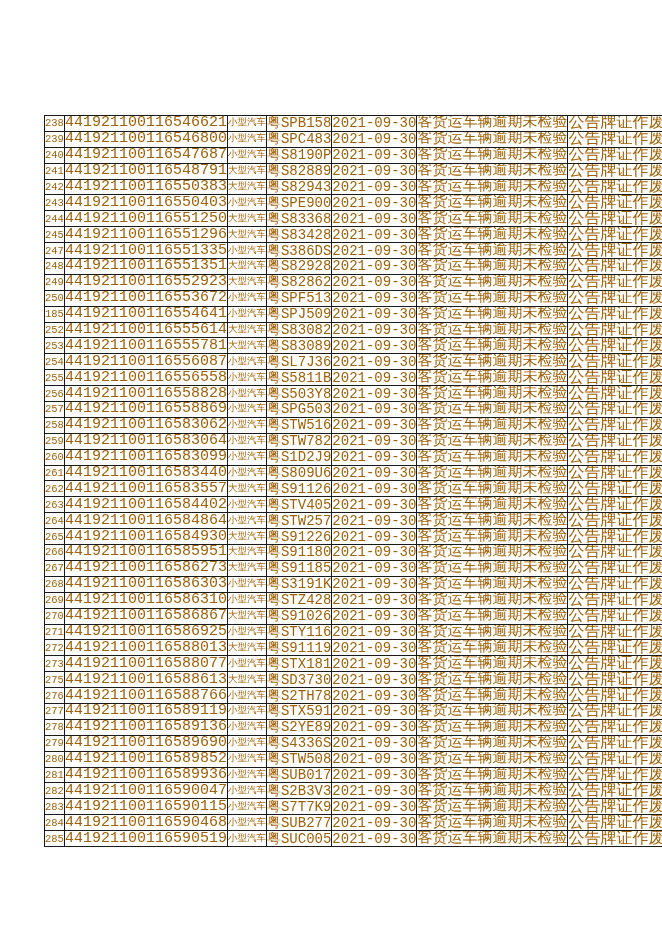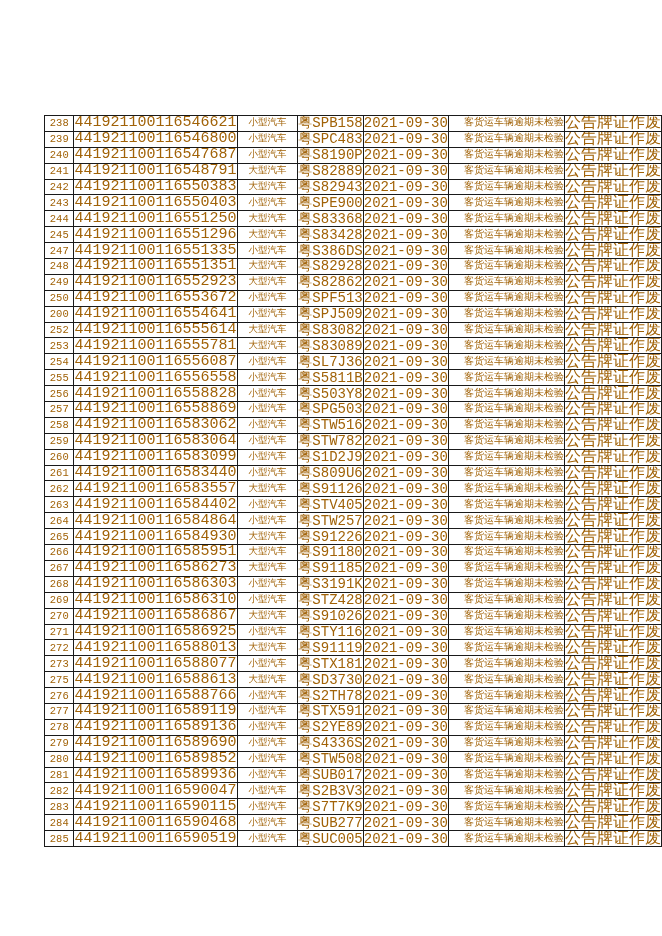--- a/index.html
+++ b/index.html
@@ -23,21 +23,21 @@
       overflow: hidden;
       line-height: 14px;
       vertical-align: middle;
     }
     .sheet tr:first-child td { border-top-width: 1.5px; }
     .sheet td.c-idx { font-size: 10.5px; width: 29px; border-left-width: 1.5px; }
     .sheet td.c-id { font-size: 15px; width: 110px; }
     .sheet td.c-type { font-size: 9.5px; width: 61px; }
     .sheet td.c-plate { font-size: 14px; width: 61px; border-left-width: 1.5px; }
     .sheet td.c-date { font-size: 14px; width: 67px; }
-    .sheet td.c-reason { font-size: 10px; width: 116px; text-align: right; }
+    .sheet td.c-reason { font-size: 15px; width: 116px; }
     .sheet td.c-status { font-size: 16px; width: 73px; border-left-width: 1.5px; border-right-width: 1.5px; }
     .sheet tr.thick-top td { border-top-width: 1.5px; }
     .sheet tr:last-child td { border-bottom-width: 1.5px; }
   </style>
 </head>
 <body>
 
 <table class="sheet">
   <tbody id="sheet-body">
   <tr>
@@ -155,21 +155,21 @@
     <td class="c-idx">250</td>
     <td class="c-id">441921100116553672</td>
     <td class="c-type">小型汽车</td>
     <td class="c-plate">粤SPF513</td>
     <td class="c-date">2021-09-30</td>
     <td class="c-reason">客货运车辆逾期未检验</td>
     <td class="c-status">公告牌证作废</td>
   </tr>
 
   <tr>
-    <td class="c-idx">200</td>
+    <td class="c-idx">185</td>
     <td class="c-id">441921100116554641</td>
     <td class="c-type">小型汽车</td>
     <td class="c-plate">粤SPJ509</td>
     <td class="c-date">2021-09-30</td>
     <td class="c-reason">客货运车辆逾期未检验</td>
     <td class="c-status">公告牌证作废</td>
   </tr>
 
   <tr>
     <td class="c-idx">252</td>

